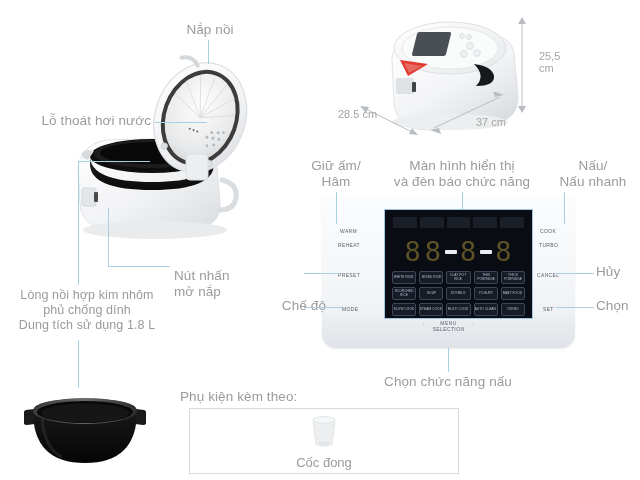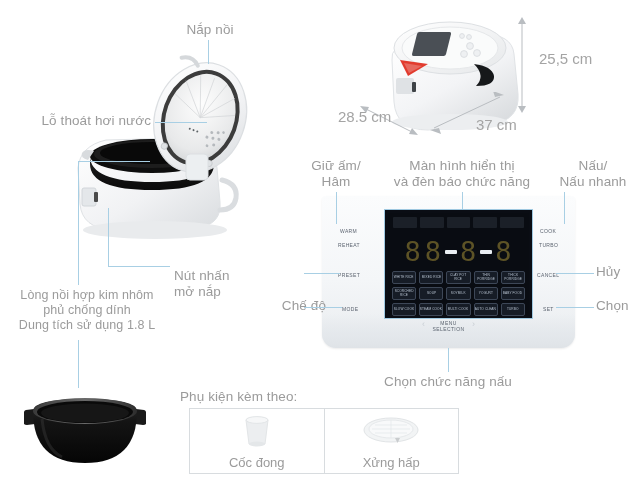--- a/index.html
+++ b/index.html
@@ -3,36 +3,36 @@
 <meta charset="utf-8">
 <style>
   html,body{margin:0;padding:0;}
   body{
     width:640px;height:480px;
     background:#ffffff;
     font-family:"Liberation Sans", sans-serif;
     overflow:hidden;
     position:relative;
   }
-  .stage{position:absolute;left:0;top:0;width:560px;height:480px;padding-left:41px;}
+  .stage{position:absolute;left:0;top:0;width:560px;height:480px;}
   .abs{position:absolute;}
 
   
   .anno{
     color:#9b9b9b;
     font-size:13.5px;
     line-height:16px;
     white-space:pre-line;
     letter-spacing:.1px;
   }
   .anno.c{text-align:center;}
   .anno.r{text-align:right;}
   .anno.l{text-align:left;}
   .anno.small{font-size:12.5px;line-height:15px;}
-  .dim{color:#a4a4a4;font-size:15px;}
+  .dim{color:#a4a4a4;font-size:11px;}
 
   
   .ln{background:#a8cfe4;position:absolute;}
   .lnv{width:1.4px;}
   .lnh{height:1.4px;}
 
   
   svg{display:block;}
 
   
@@ -441,32 +441,16 @@
         <svg width="40" height="34" viewBox="0 0 40 34">
           <path d="M9 5 q11 -4 22 0 l-3 24 q-8 3 -16 0 z" fill="#eceef0" stroke="#e2e5e7"></path>
           <ellipse cx="20" cy="5" rx="11" ry="3.4" fill="#f6f7f8" stroke="#e2e5e7"></ellipse>
           <ellipse cx="20" cy="29" rx="8" ry="2.4" fill="#e4e7e9"></ellipse>
         </svg>
       </div>
       <div class="acc-lbl">Cốc đong</div>
     </div>
 
 
-    <div class="acc-cell">
-      <div class="acc-art">
-        <svg width="58" height="32" viewBox="0 0 58 32">
-          <ellipse cx="29" cy="14" rx="27" ry="12" fill="#f2f4f5" stroke="#e1e4e6"></ellipse>
-          <ellipse cx="29" cy="13" rx="22" ry="9" fill="#f8f9fa" stroke="#e6e9eb"></ellipse>
-          <g stroke="#e3e6e8" stroke-width=".7">
-            <line x1="10" y1="13" x2="48" y2="13"></line>
-            <line x1="13" y1="9" x2="45" y2="9"></line>
-            <line x1="13" y1="17" x2="45" y2="17"></line>
-            <line x1="29" y1="4" x2="29" y2="22"></line>
-          </g>
-          <path d="M33 22 l5 0 l-2.5 5 z" fill="#c9ccce"></path>
-        </svg>
-      </div>
-      <div class="acc-lbl">Xửng hấp</div>
-    </div>
 
   </div>
 
 </div>
 
 </body></html>

